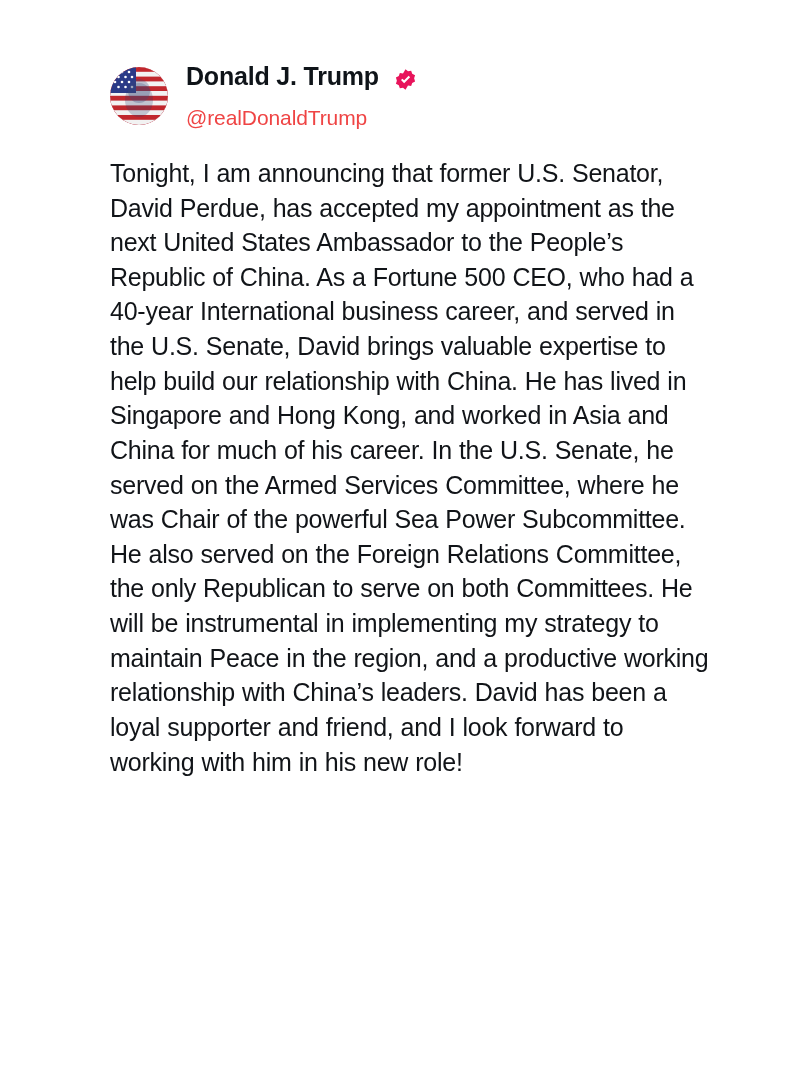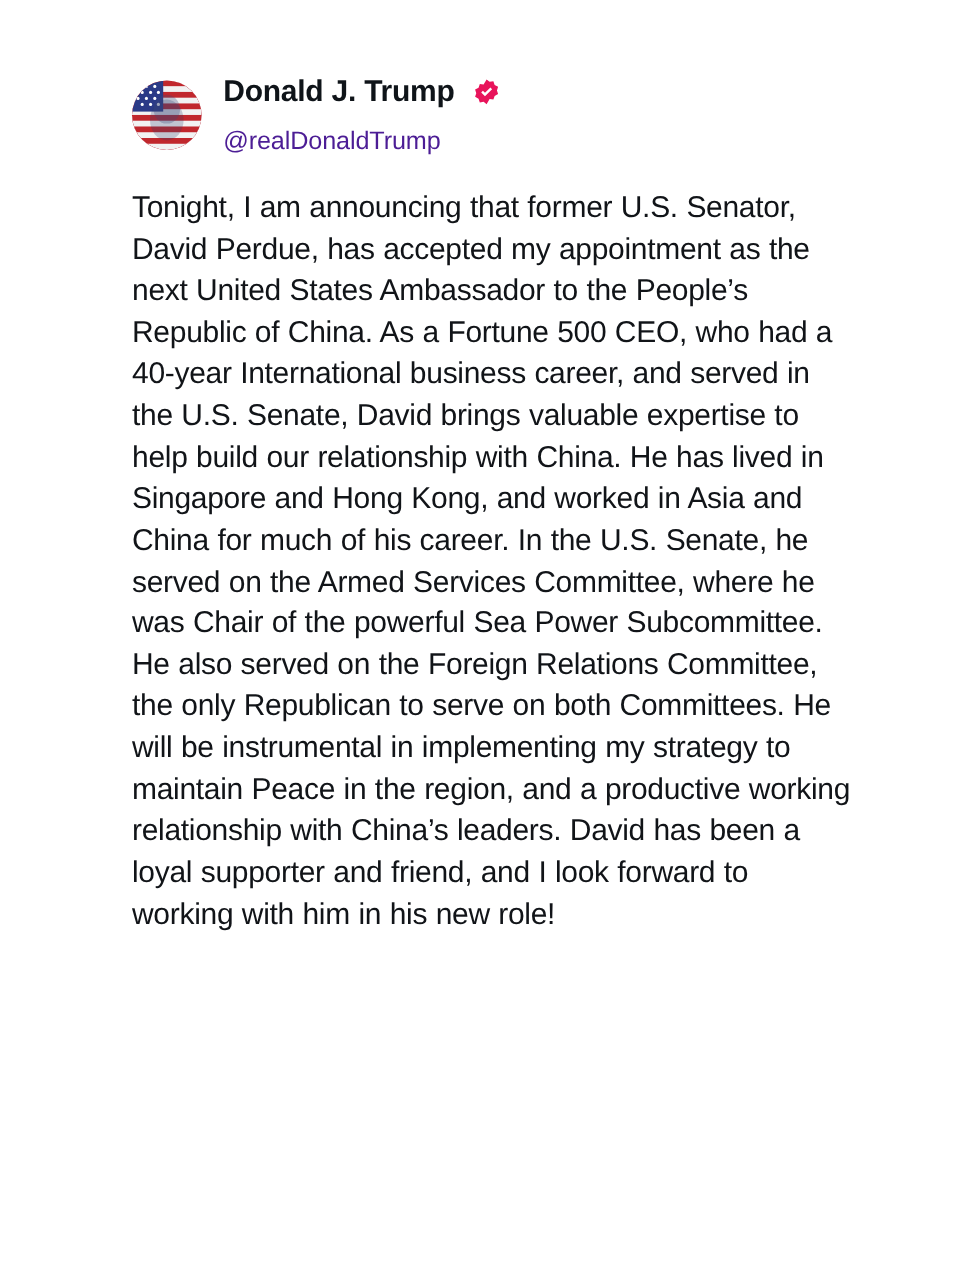--- a/index.html
+++ b/index.html
@@ -46,41 +46,41 @@
 
   .identity {
     display: flex;
     flex-direction: column;
     justify-content: center;
     line-height: 1.15;
   }
 
   .name-row {
     display: flex;
-    align-items: center;
+    align-items: flex-end;
     gap: 15px;
   }
 
   .display-name {
     font-size: 25px;
     font-weight: bold;
     color: #0f1419;
     letter-spacing: -0.2px;
   }
 
   .verified-badge {
     width: 23px;
     height: 23px;
     display: inline-block;
     flex: 0 0 23px;
   }
 
   .handle {
     font-size: 21px;
-    color: #4c1d95;
+    color: #ef4444;
     margin-top: 15px;
     letter-spacing: -0.1px;
   }
 
   .post-body {
     font-size: 25px;
     line-height: 1.385;
     color: #111418;
     letter-spacing: -0.25px;
     max-width: 600px;

